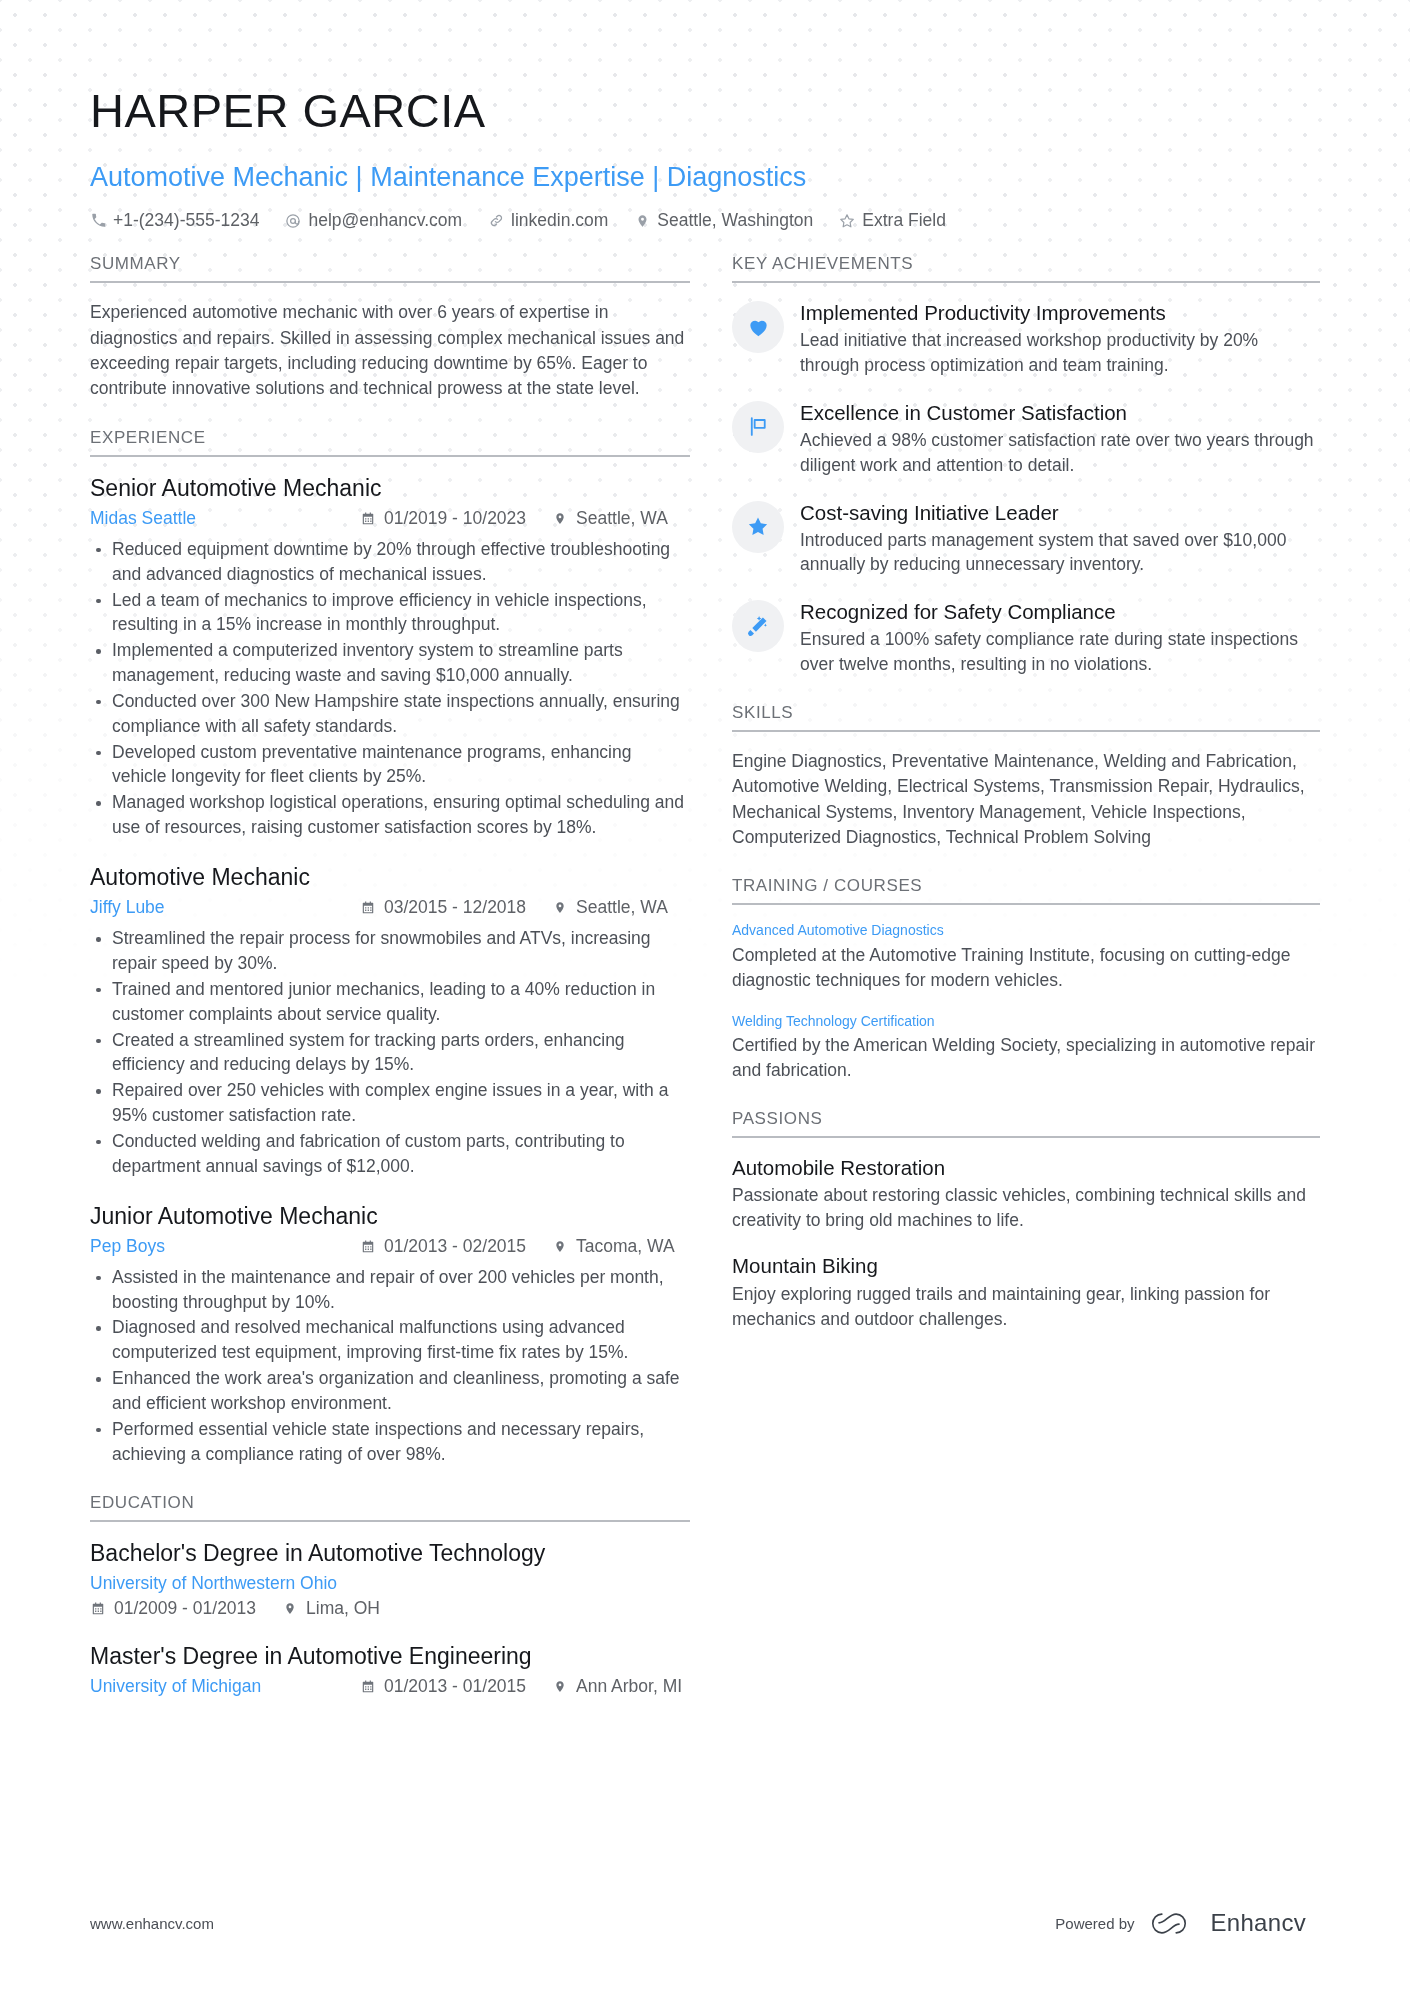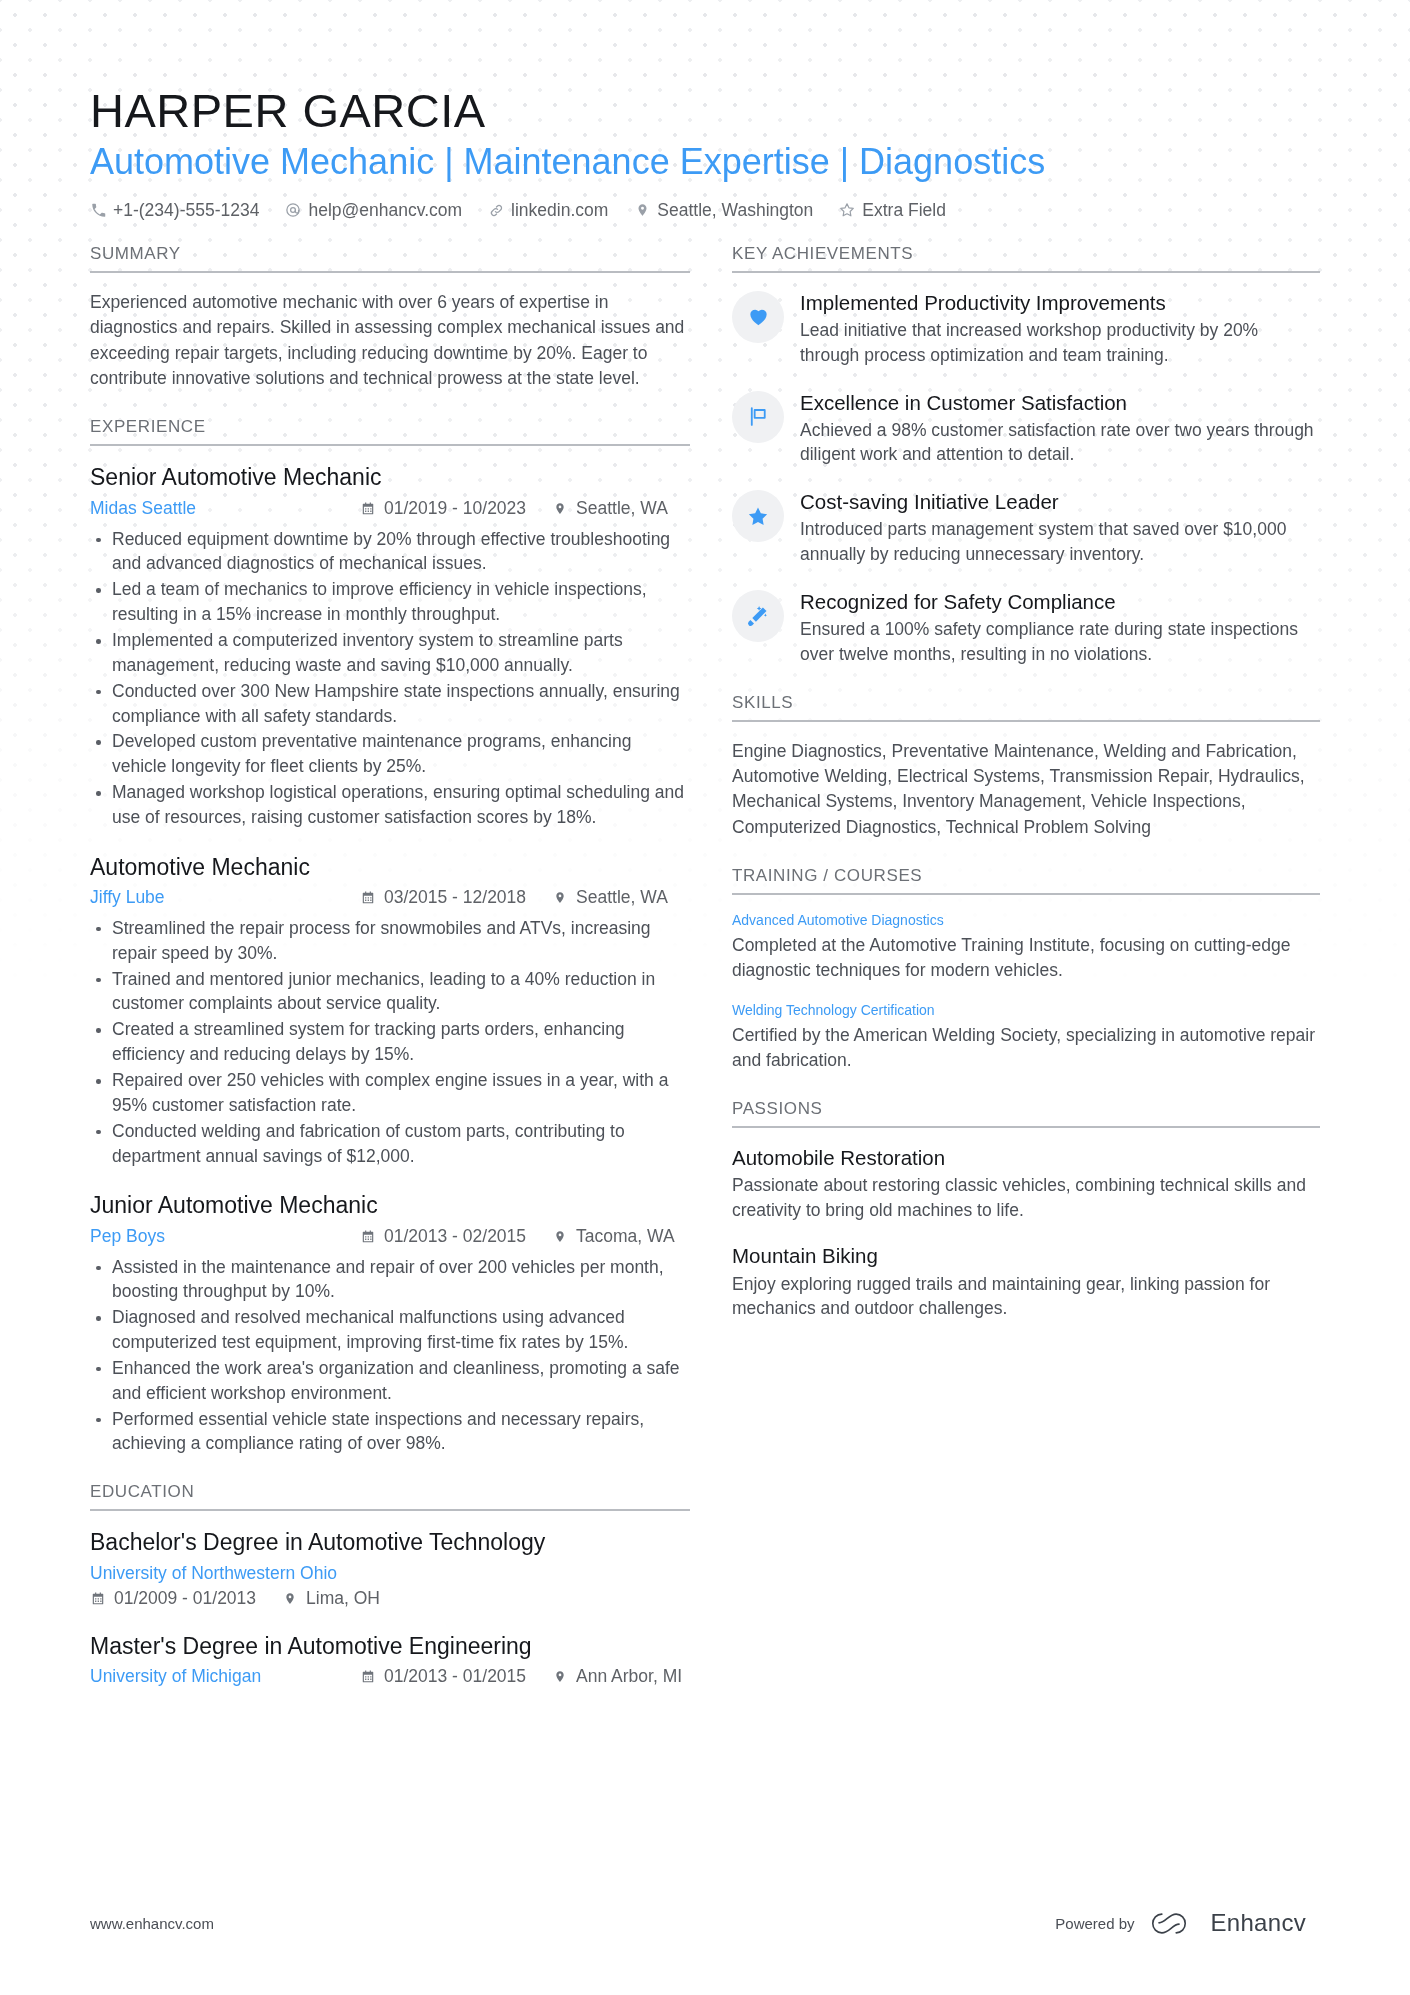--- a/index.html
+++ b/index.html
@@ -45,22 +45,22 @@
   
   .name {
     font-size: 47px;
     font-weight: 400;
     letter-spacing: 0.5px;
     color: #16181c;
     line-height: 1.08;
     white-space: nowrap;
   }
   .headline {
-    margin-top: 3px;
-    font-size: 36px;
+    margin-top: 24px;
+    font-size: 27px;
     font-weight: 400;
     color: #3d9bf5;
     line-height: 1.2;
     white-space: nowrap;
   }
 
   .contact-row {
     margin-top: 17px;
     display: flex;
     align-items: center;
@@ -341,21 +341,21 @@
         </div>
       </div>
     </div>
 
     <div class="columns">
 
       <div class="col-left">
 
         <div class="sec">
           <div class="sec-head">SUMMARY</div>
-          <div class="body-text">Experienced automotive mechanic with over 6 years of expertise in diagnostics and repairs. Skilled in assessing complex mechanical issues and exceeding repair targets, including reducing downtime by 20%. Eager to contribute innovative solutions and technical prowess at the state level.</div>
+          <div class="body-text">Experienced automotive mechanic with over 6 years of expertise in diagnostics and repairs. Skilled in assessing complex mechanical issues and exceeding repair targets, including reducing downtime by 65%. Eager to contribute innovative solutions and technical prowess at the state level.</div>
         </div>
 
         <div class="sec">
           <div class="sec-head">EXPERIENCE</div>
 
           <div class="entry">
             <div class="entry-title">Senior Automotive Mechanic</div>
             <div class="entry-meta">
               <span class="entry-org">Midas Seattle</span>
               <span class="meta-chip">

